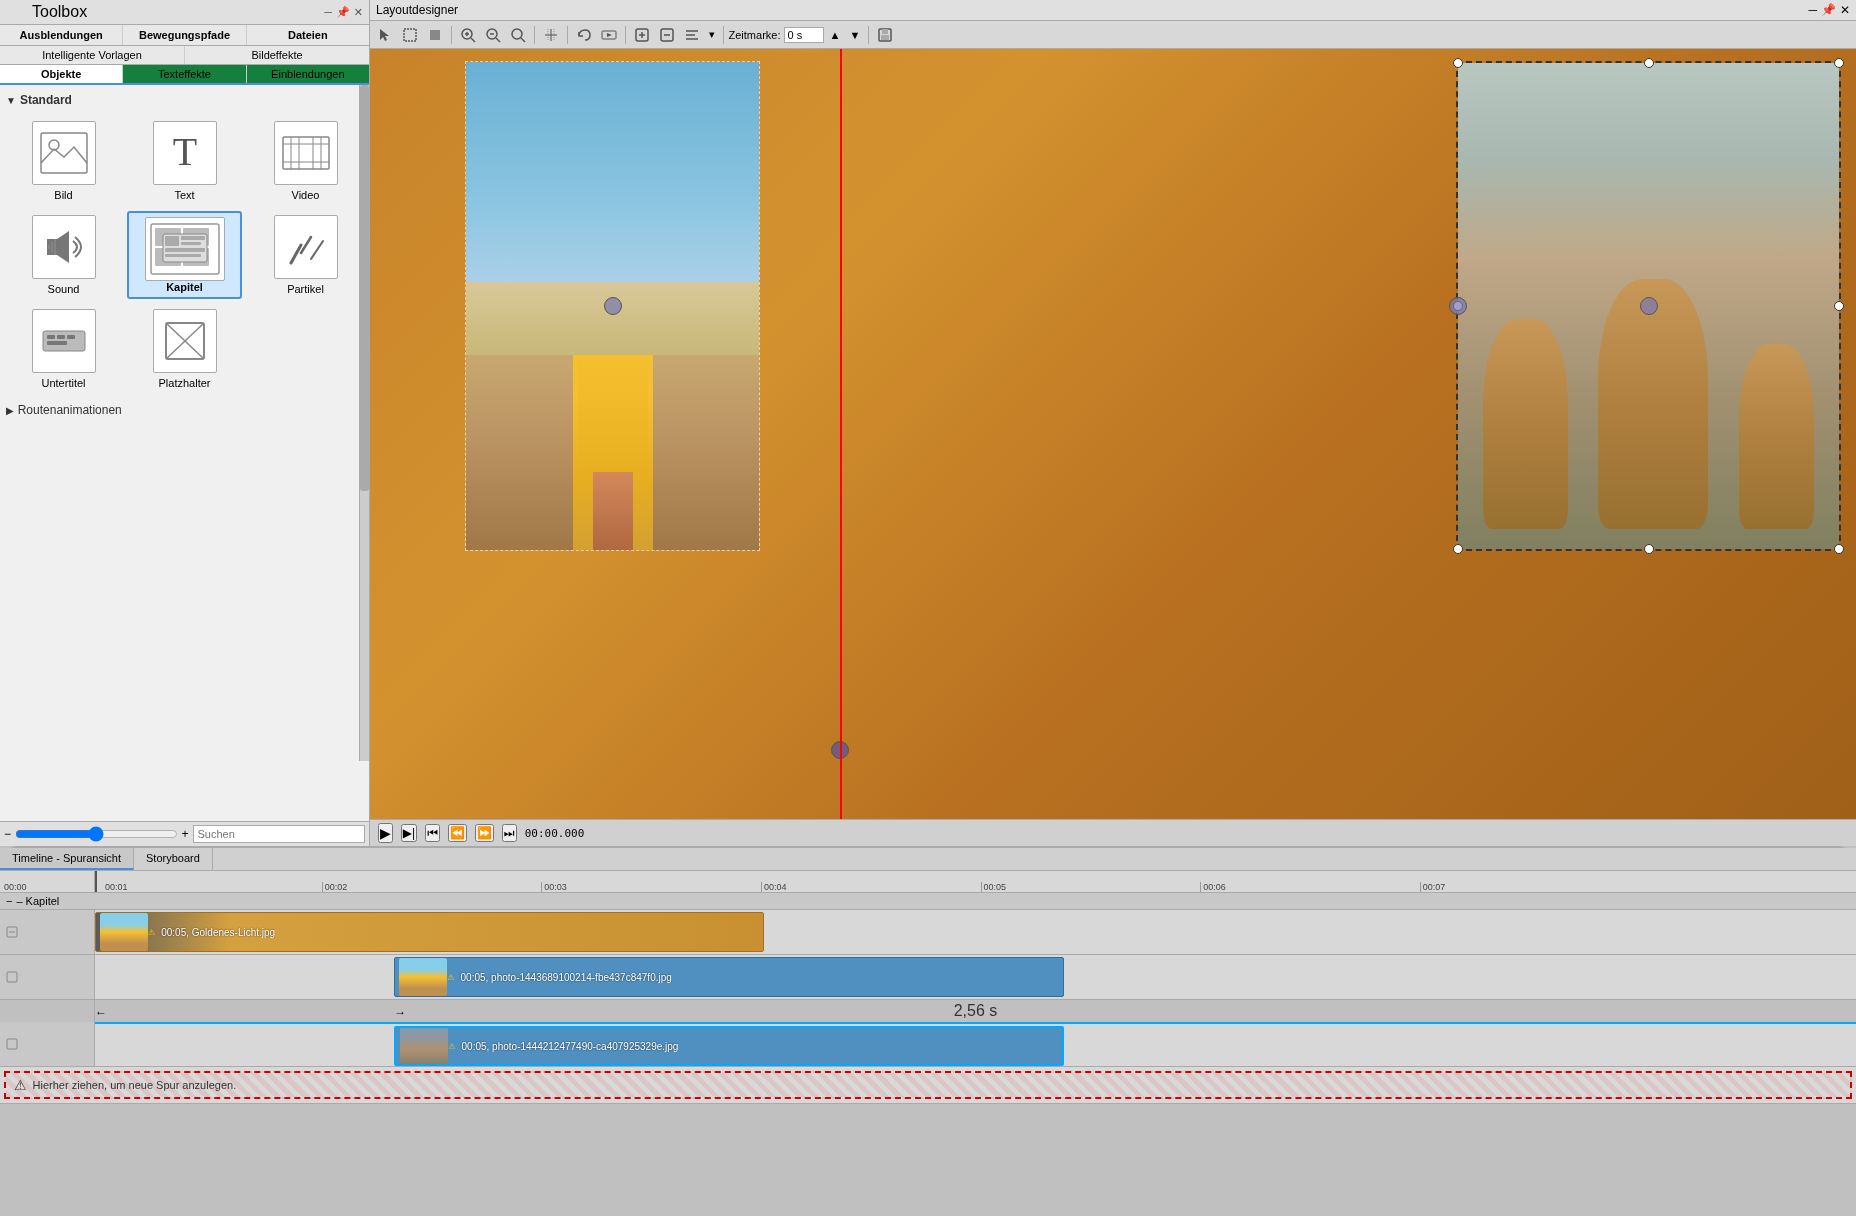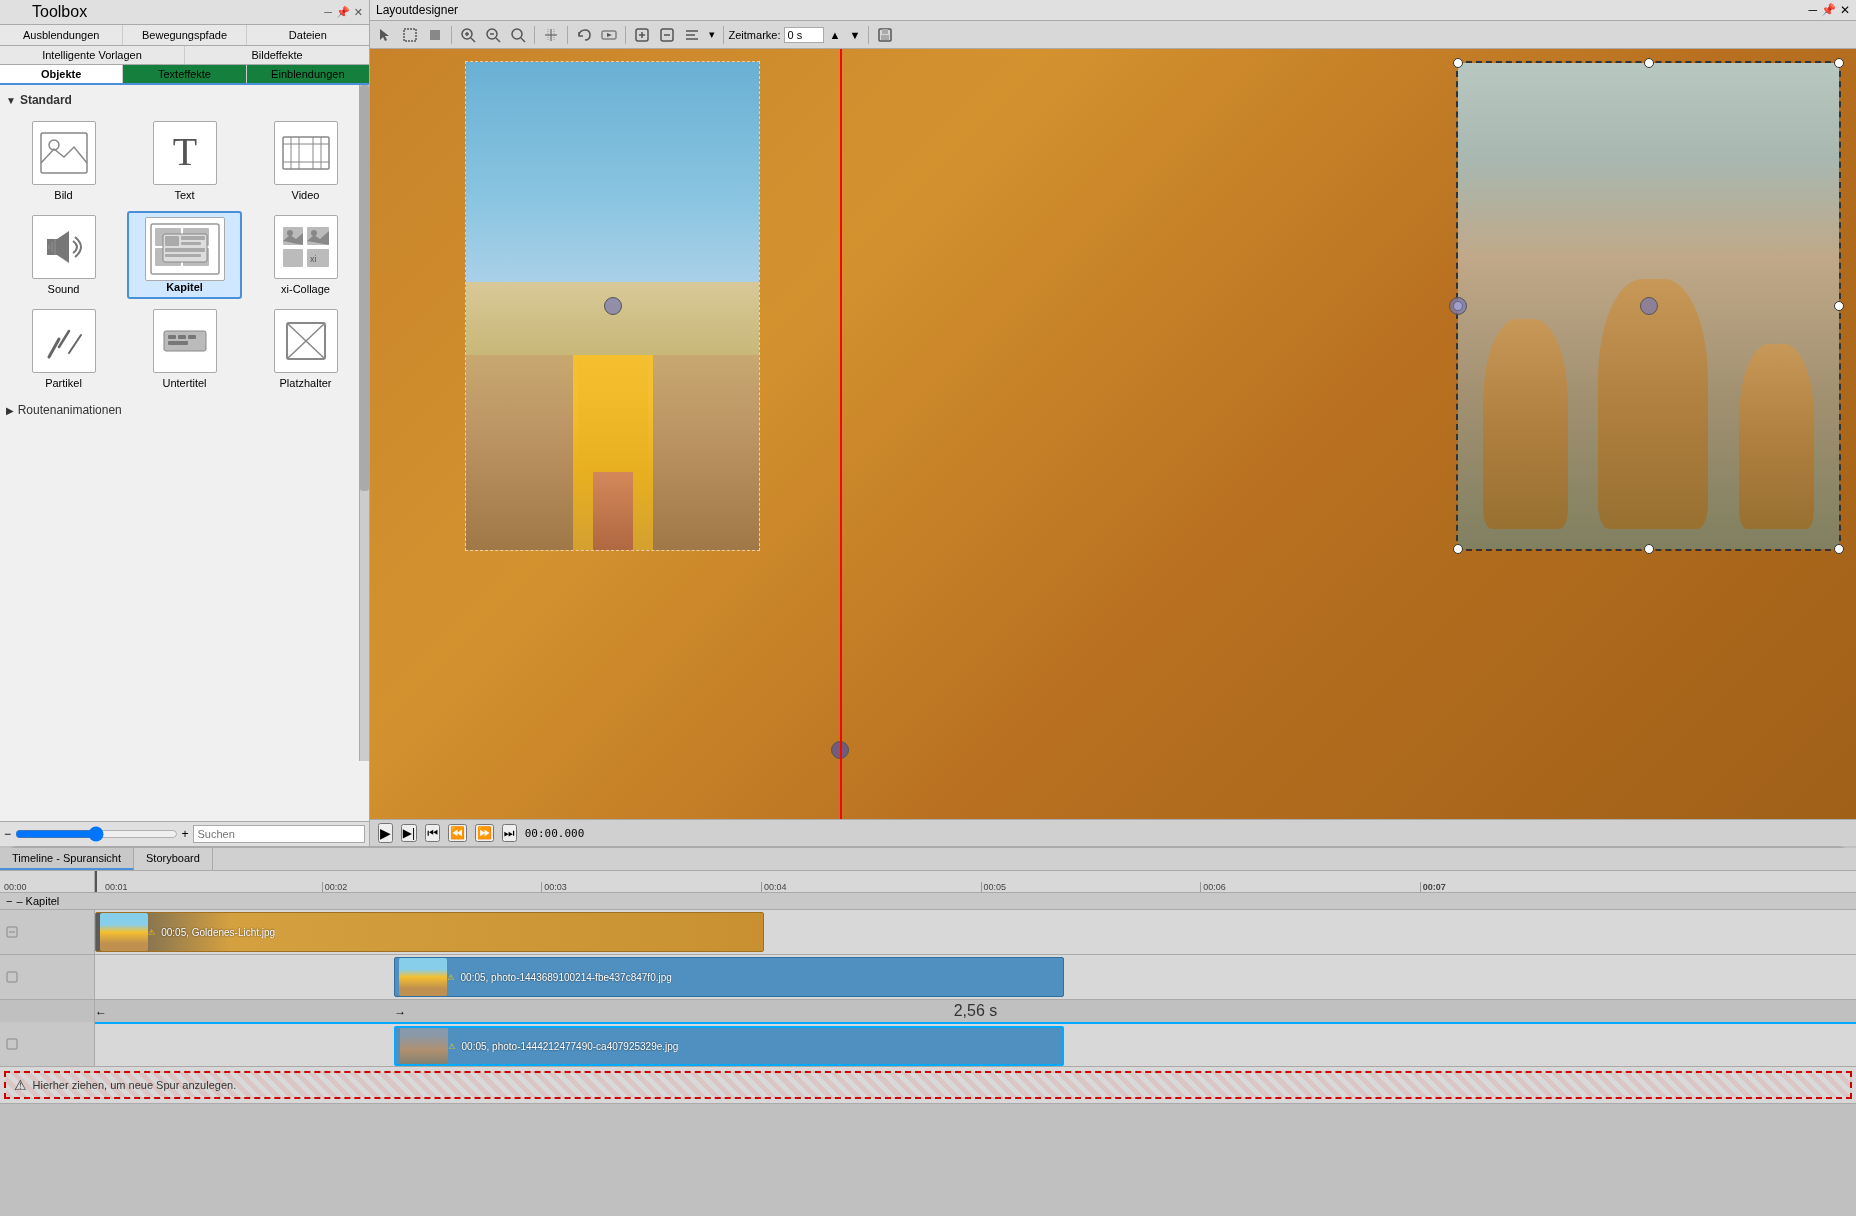--- a/index.html
+++ b/index.html
@@ -9,21 +9,21 @@
     .app-container { display: flex; flex-direction: column; width: 1856px; height: 1216px; }
     .top-row { display: flex; flex: 1; min-height: 0; }
 
     
     .toolbox { width: 370px; background: #f0f0f0; border-right: 1px solid #aaa; display: flex; flex-direction: column; }
     .toolbox-header { background: #e0e0e0; padding: 3px 6px; display: flex; justify-content: space-between; align-items: center; border-bottom: 1px solid #aaa; }
     .toolbox-title { font-size: 16px; font-weight: normal; margin-left: 26px; }
     .toolbox-controls { display: flex; gap: 4px; }
     .toolbox-controls span { cursor: pointer; font-size: 11px; color: #555; }
 
-    .toolbox-tabs-row { display: flex; border-bottom: 1px solid #aaa; background: #e8e8e8; }
+    .toolbox-tabs-row { display: flex; border-bottom: 1px solid #aaa; background: #e8e8e8; font-weight: bold; }
     .toolbox-tab { flex: 1; text-align: center; padding: 4px 2px; font-size: 11px; cursor: pointer; border-right: 1px solid #ccc; }
     .toolbox-tab:last-child { border-right: none; }
 
     .toolbox-tabs-row2 { display: flex; border-bottom: 1px solid #aaa; background: #e8e8e8; }
     .toolbox-tab2 { flex: 1; text-align: center; padding: 3px 2px; font-size: 11px; cursor: pointer; border-right: 1px solid #ccc; }
     .toolbox-tab2:last-child { border-right: none; }
 
     .toolbox-tabs-row3 { display: flex; border-bottom: 2px solid #4a90d9; background: #15803d; }
     .toolbox-tab3 { flex: 1; text-align: center; padding: 3px 2px; font-size: 11px; cursor: pointer; border-right: 1px solid #ccc; }
     .toolbox-tab3.active { background: #fff; font-weight: bold; }
@@ -221,36 +221,20 @@
                 <rect x="18" y="16" width="14" height="10" rx="1" fill="#aaa"></rect>
                 <rect x="34" y="16" width="24" height="4" rx="1" fill="#aaa"></rect>
                 <rect x="34" y="22" width="20" height="3" rx="1" fill="#aaa"></rect>
                 <rect x="18" y="28" width="40" height="4" rx="1" fill="#aaa"></rect>
                 <rect x="18" y="34" width="36" height="3" rx="1" fill="#aaa"></rect>
               </svg>
             </div>
             <span class="tool-label" style="font-weight:bold;">Kapitel</span>
           </div>
 
-          <div class="tool-item">
-            <div class="tool-icon">
-              <svg width="50" height="44" viewBox="0 0 50 44">
-                <rect x="2" y="2" width="20" height="18" rx="1" fill="#bbb"></rect>
-                <circle cx="9" cy="8" r="3" fill="#888"></circle>
-                <polyline points="2,16 9,10 15,14 22,8 22,20" fill="#888"></polyline>
-                <rect x="26" y="2" width="22" height="18" rx="1" fill="#bbb"></rect>
-                <circle cx="33" cy="8" r="3" fill="#888"></circle>
-                <polyline points="26,16 33,10 39,14 48,6 48,20" fill="#888"></polyline>
-                <rect x="2" y="24" width="20" height="18" rx="1" fill="#bbb"></rect>
-                <rect x="26" y="24" width="22" height="18" rx="1" fill="#bbb"></rect>
-                <text x="29" y="37" font-size="9" fill="#555" font-family="Arial">xi</text>
-              </svg>
-            </div>
-            <span class="tool-label">xi-Collage</span>
-          </div>
 
           <div class="tool-item">
             <div class="tool-icon">
               <svg width="50" height="44" viewBox="0 0 50 44">
                 <line x1="10" y1="38" x2="20" y2="20" stroke="#666" stroke-width="3" stroke-linecap="round"></line>
                 <line x1="20" y1="28" x2="30" y2="12" stroke="#666" stroke-width="2.5" stroke-linecap="round"></line>
                 <line x1="30" y1="34" x2="42" y2="16" stroke="#666" stroke-width="2" stroke-linecap="round"></line>
               </svg>
             </div>
             <span class="tool-label">Partikel</span>
@@ -490,21 +474,21 @@
           <div style="flex:1;border-left:1px solid #999;display:flex;align-items:flex-end;padding-left:2px;">
             <span style="font-size:9px;color:#444;">00:04</span>
           </div>
           <div style="flex:1;border-left:1px solid #999;display:flex;align-items:flex-end;padding-left:2px;">
             <span style="font-size:9px;color:#444;">00:05</span>
           </div>
           <div style="flex:1;border-left:1px solid #999;display:flex;align-items:flex-end;padding-left:2px;">
             <span style="font-size:9px;color:#444;">00:06</span>
           </div>
           <div style="flex:1;border-left:1px solid #999;display:flex;align-items:flex-end;padding-left:2px;">
-            <span style="font-size:9px;color:#444;font-weight:bold;">00:07</span>
+            <span style="font-size:9px;color:#444;">00:07</span>
           </div>
           <div style="flex:1;"></div>
         </div>
       </div>
     </div>
 
     <div class="timeline-body">
 
       <div class="kapitel-label-row">
         <span style="margin-right:4px;">−</span>

